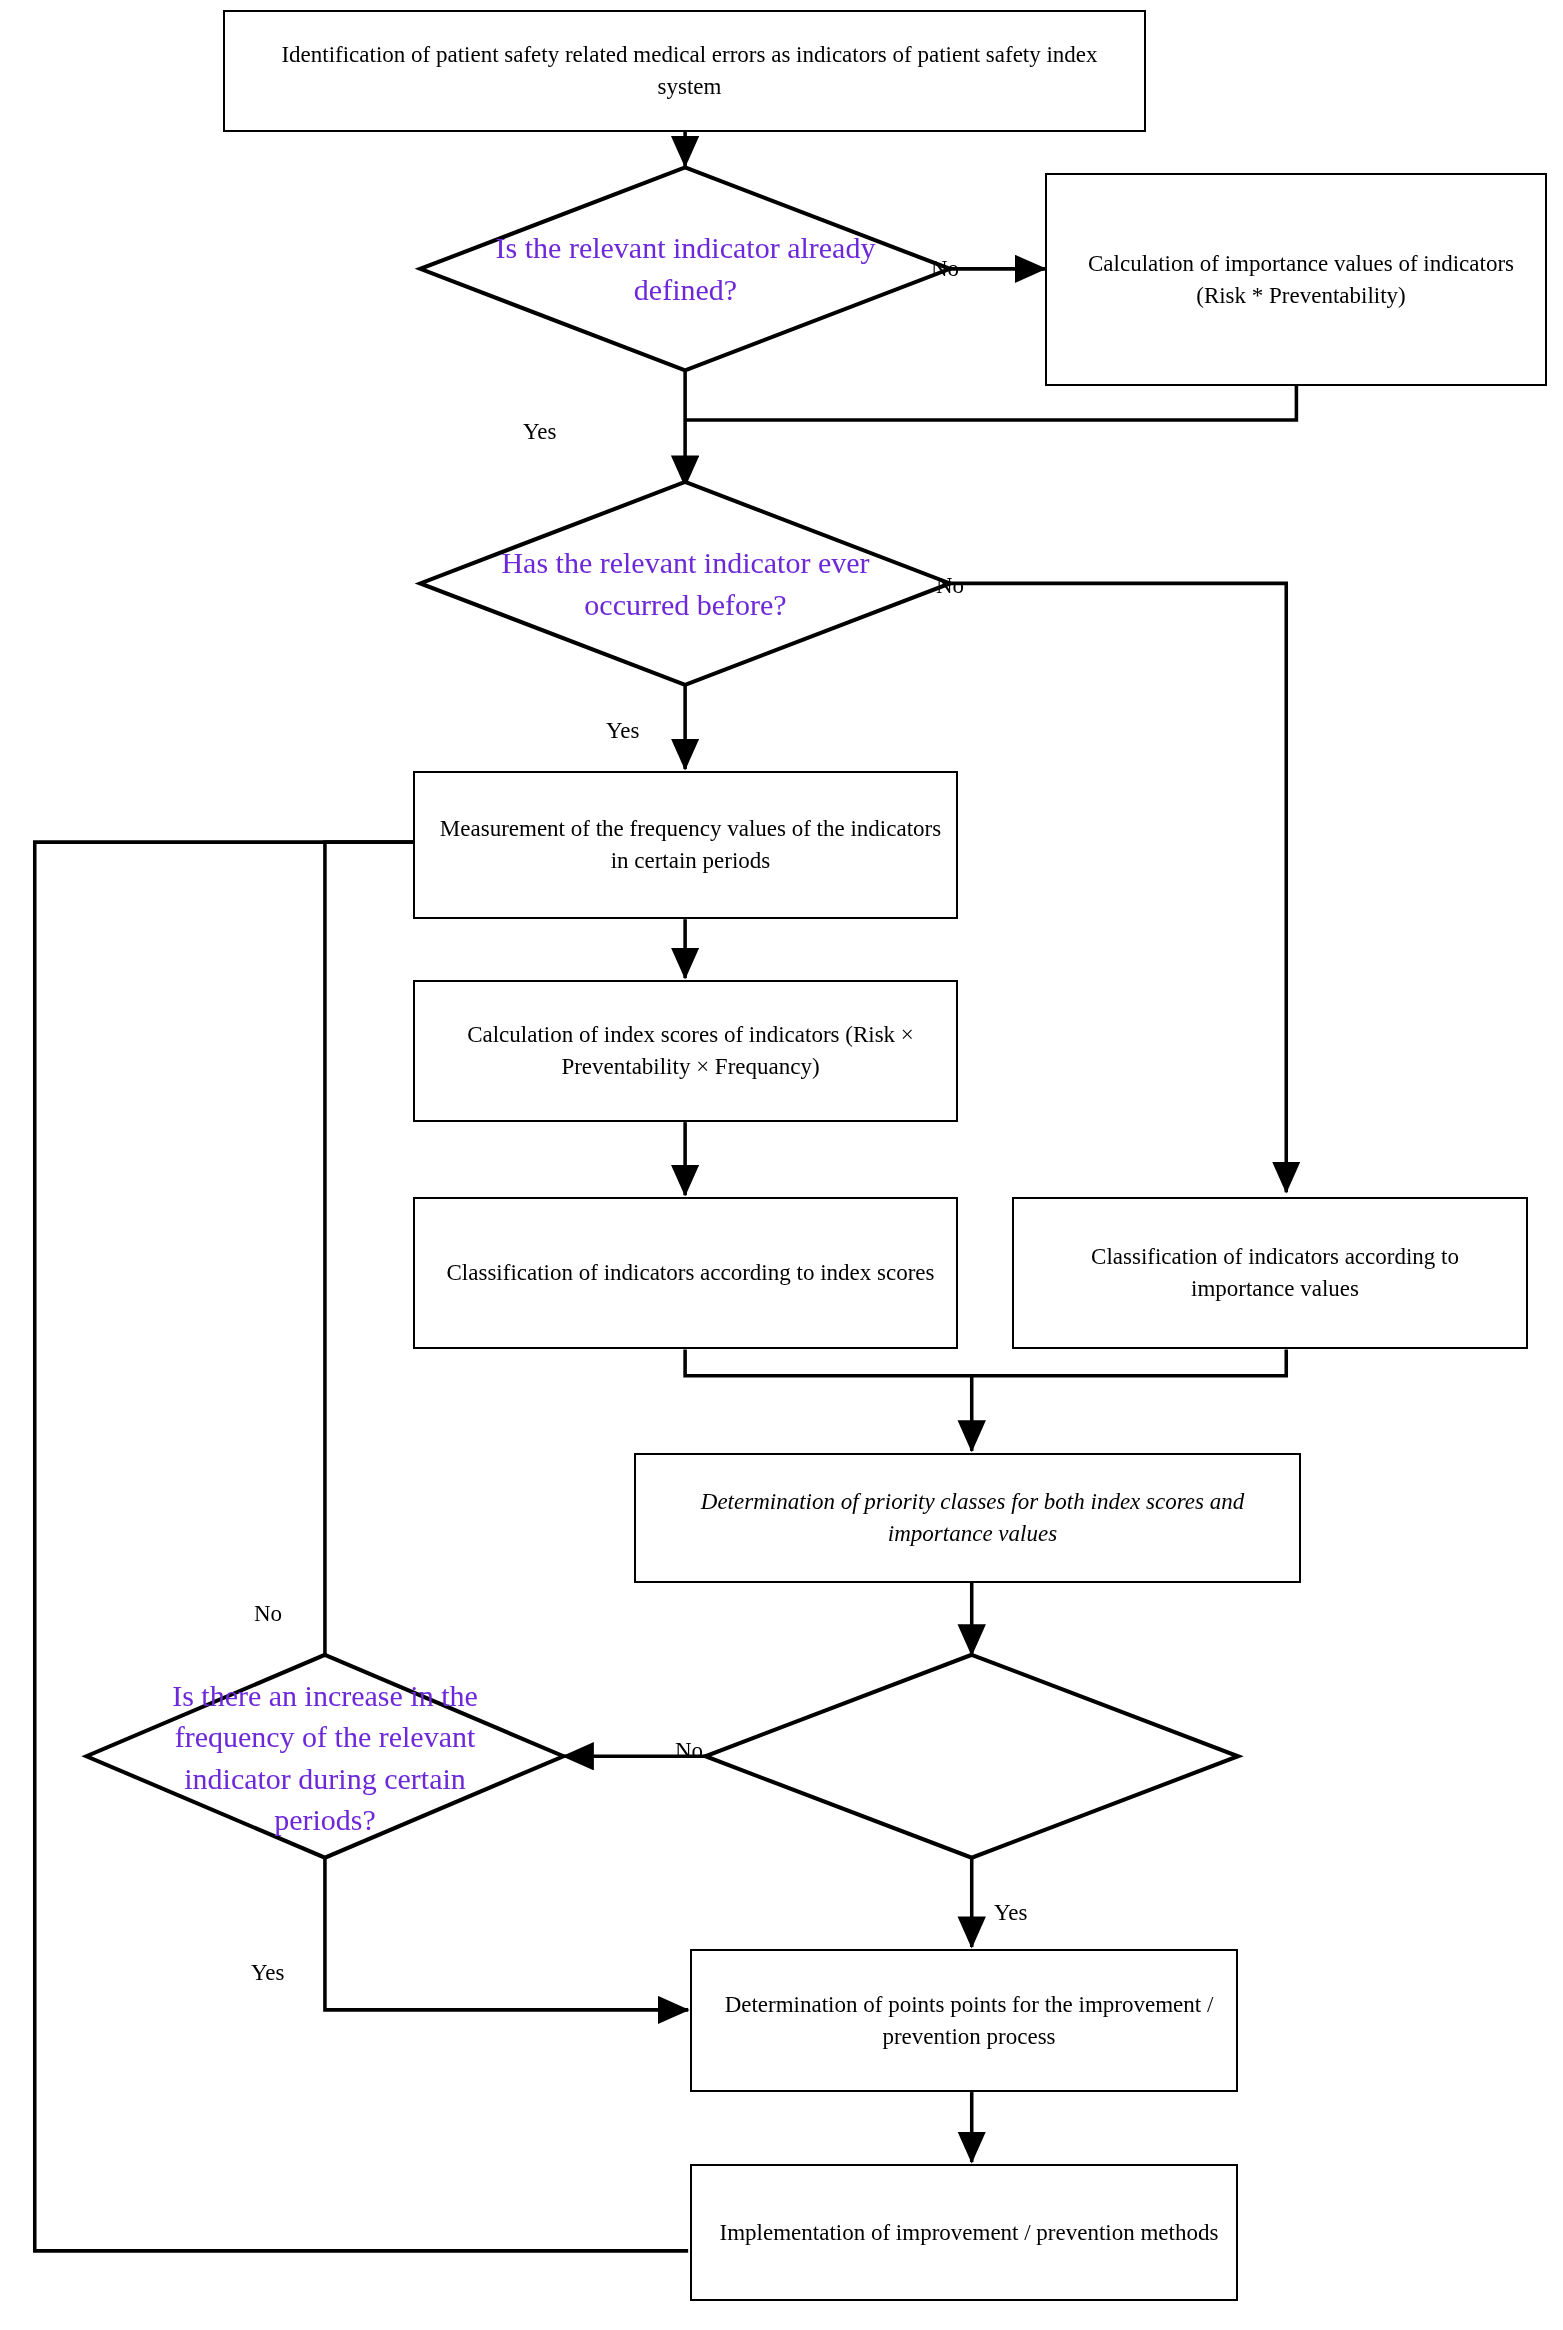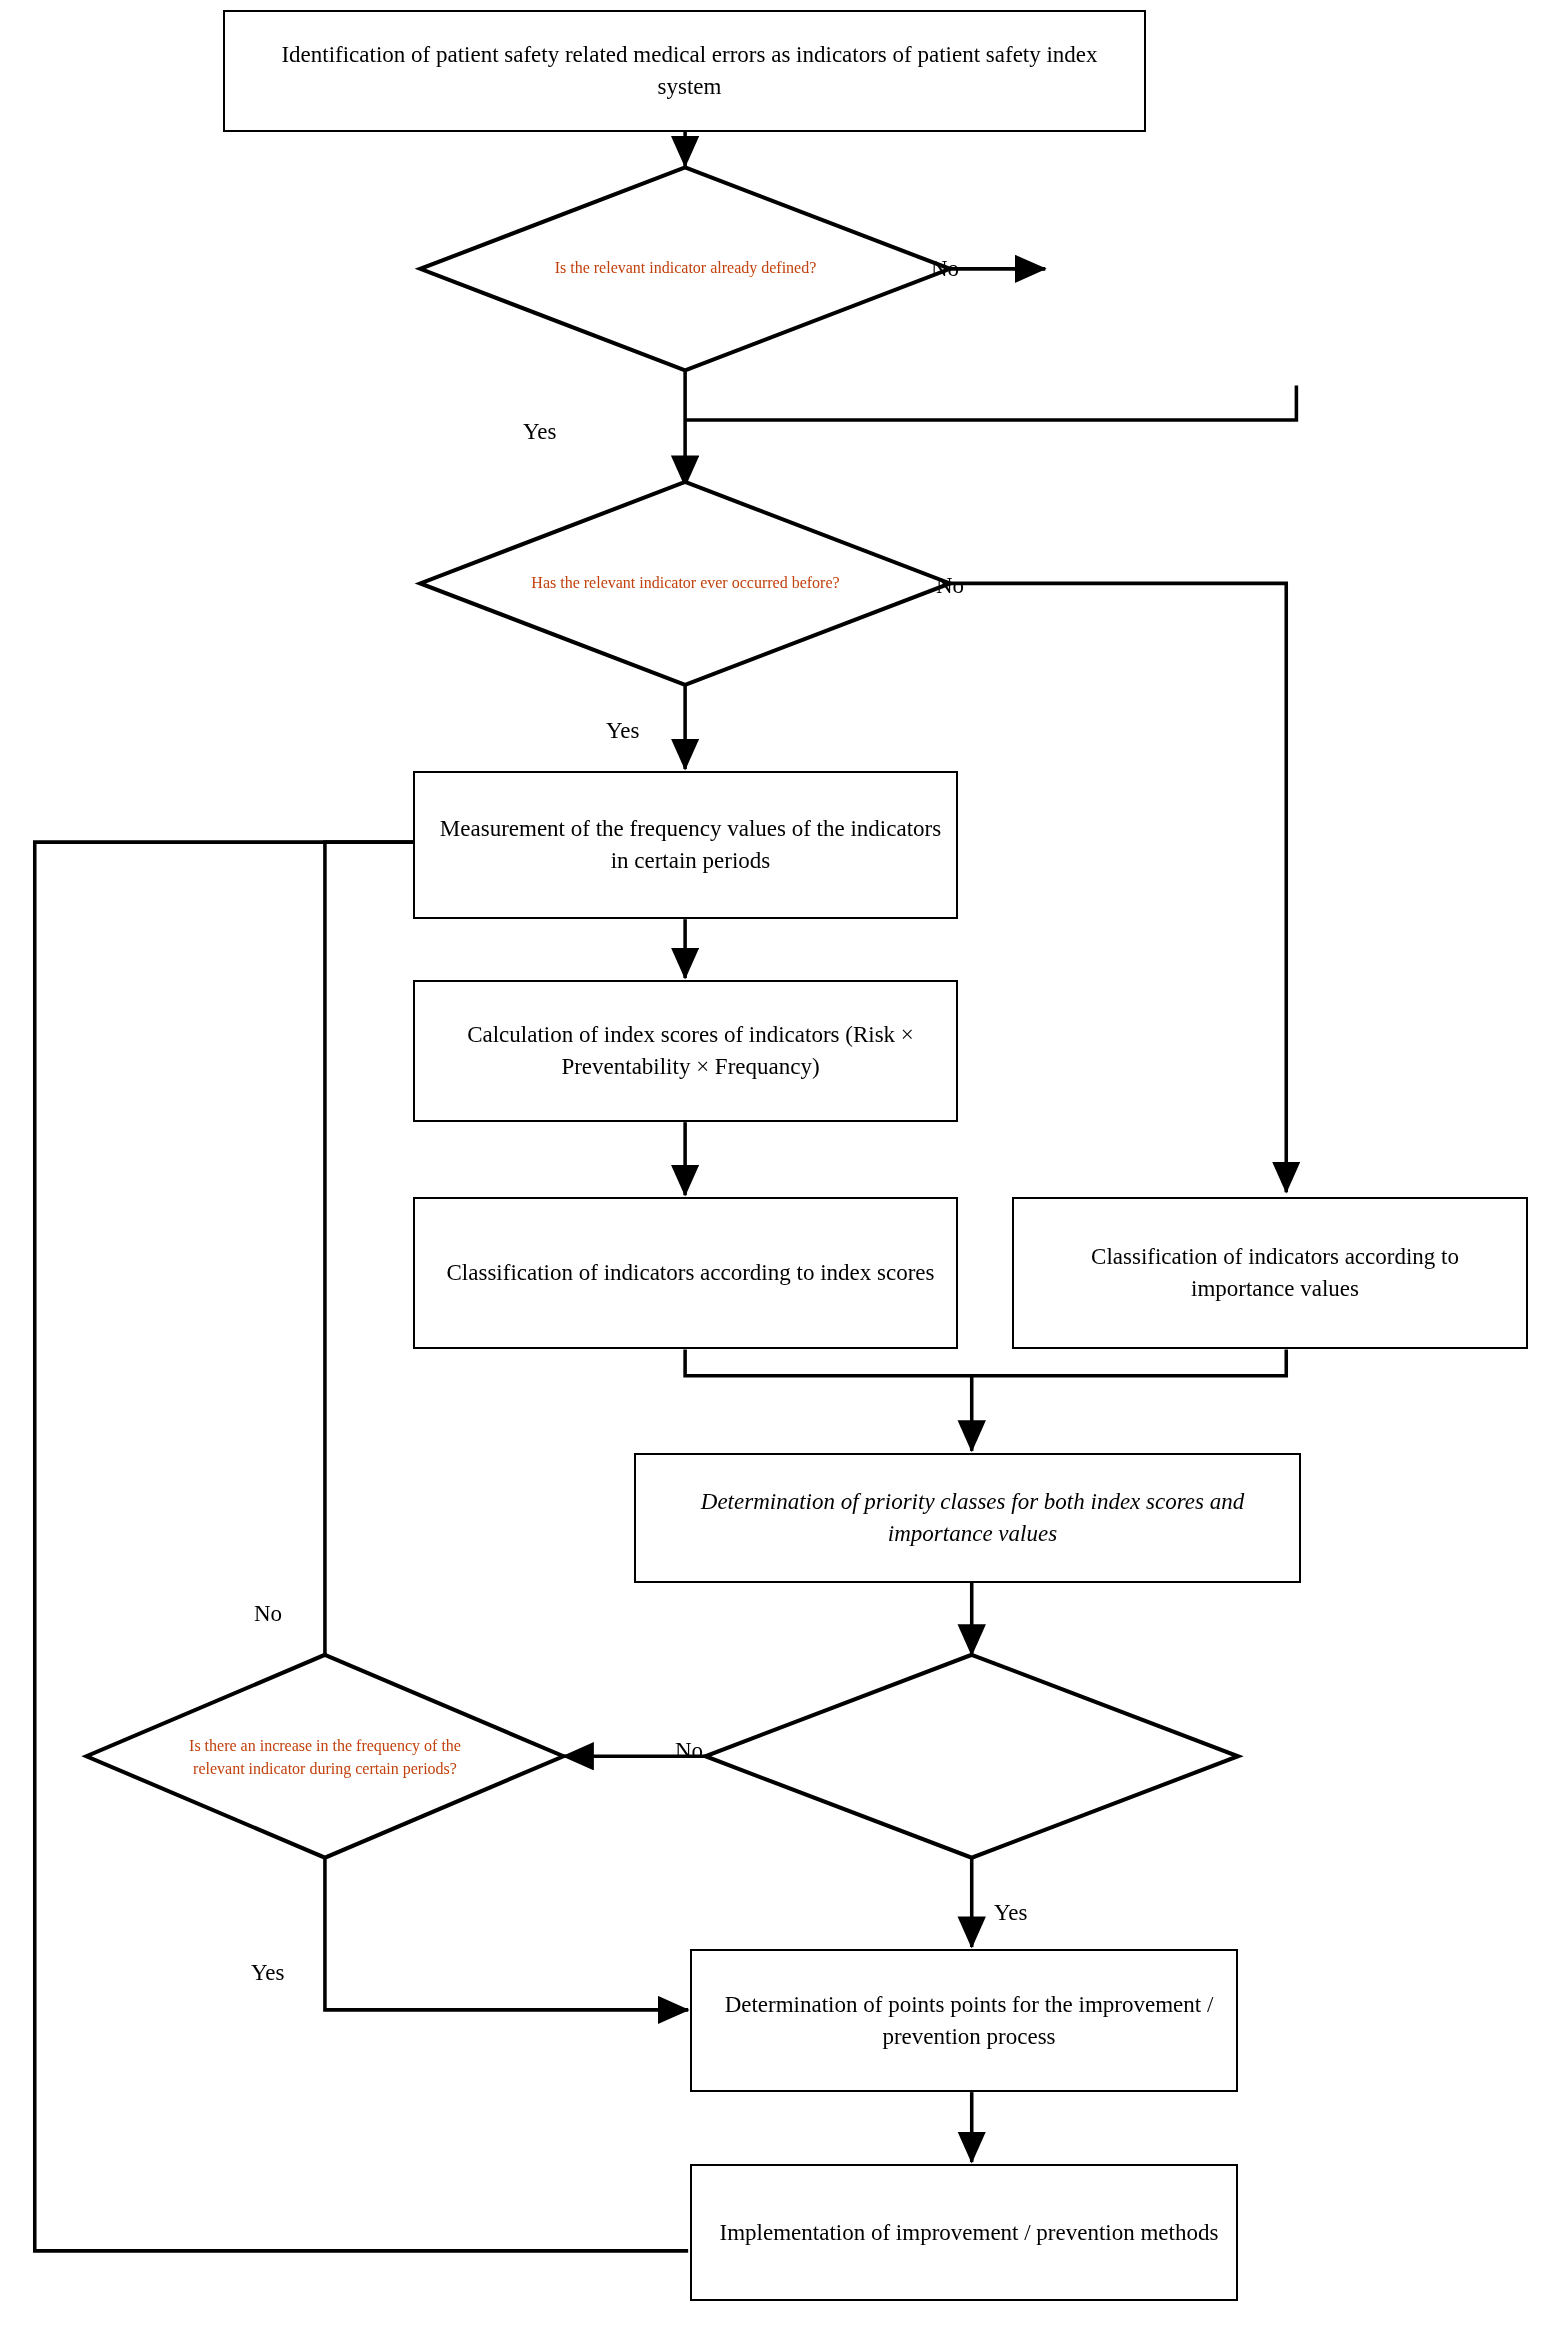--- a/index.html
+++ b/index.html
@@ -3,21 +3,21 @@
 <meta charset="utf-8">
 <style>
   html,body{margin:0;padding:0;background:#ffffff;}
   body{font-family:"Liberation Serif","DejaVu Serif",serif;}
   #stage{position:relative;width:1564px;height:2330px;background:#fff;overflow:hidden;}
   svg#wires{position:absolute;left:0;top:0;width:1564px;height:2330px;}
   .node{position:absolute;box-sizing:border-box;display:flex;align-items:center;justify-content:center;text-align:center;}
   .proc{border:2.5px solid #000;background:#fff;padding-left:10px;}
   .proc .txt{font-size:23px;line-height:1.38;color:#000;padding:0 13px;}
   .dec{background:transparent;}
-  .dec .txt{font-size:16px;line-height:1.38;color:#c2410c;position:relative;z-index:3;width:86%;}
+  .dec .txt{font-size:30px;line-height:1.38;color:#6d28d9;position:relative;z-index:3;width:86%;}
   .edgelabel{position:absolute;font-size:23px;color:#000;white-space:nowrap;margin-top:28px;}
 </style>
 </head>
 <body>
 
 <div id="stage">
 
   <svg id="wires" viewBox="0 0 3082 4593">
     <defs>
       <marker id="ah" markerWidth="10" markerHeight="10" refX="8.6" refY="4" orient="auto" markerUnits="strokeWidth">
@@ -65,20 +65,23 @@
       <polygon points="1350,950 1872,1150 1350,1350 828,1150"></polygon>
       <polygon points="640,3262 1110,3462 640,3662 170,3462"></polygon>
       <polygon points="1915,3262 2440,3462 1915,3662 1390,3462"></polygon>
     </g>
   </svg>
 
   <div class="node proc" style="left:223px;top:10px;width:923px;height:122px;">
     <span class="txt">Identification of patient safety related medical errors as indicators of patient safety index system</span>
   </div>
 
+  <div class="node proc" style="left:1045px;top:173px;width:502px;height:213px;">
+    <span class="txt">Calculation of importance values of indicators (Risk * Preventability)</span>
+  </div>
 
   <div class="node proc" style="left:413px;top:771px;width:545px;height:148px;">
     <span class="txt">Measurement of the frequency values of the indicators in certain periods</span>
   </div>
 
   <div class="node proc" style="left:413px;top:1197px;width:545px;height:152px;">
     <span class="txt">Classification of indicators according to index scores</span>
   </div>
 
   <div class="node proc" style="left:413px;top:980px;width:545px;height:142px;">

